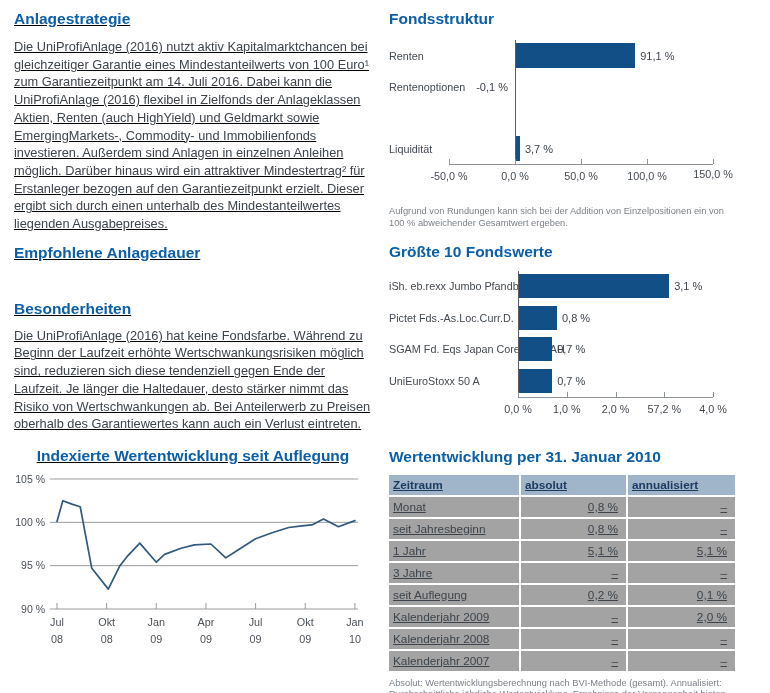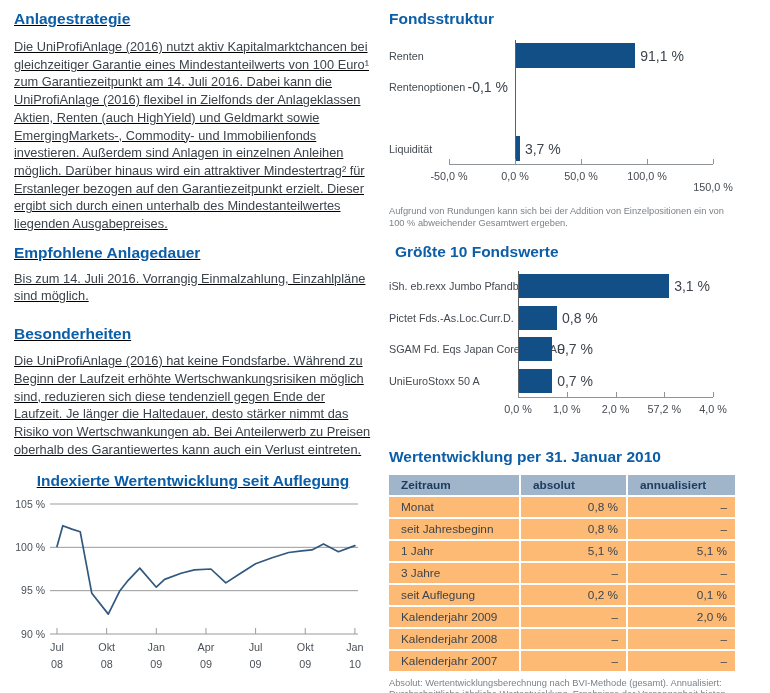--- a/index.html
+++ b/index.html
@@ -22,56 +22,55 @@
   
   .bc{position:relative;width:366px;}
   .bc-row{position:absolute;left:0;width:100%;}
   .bc-label{
     position:absolute;left:0;top:50%;transform:translateY(-50%);
     font-size:10.8px;color:#444a51;white-space:nowrap;
   }
   .bc-bar{position:absolute;background:#114f86;}
   .bc-value{
     position:absolute;top:50%;transform:translateY(-50%);
-    font-size:14px;color:#3d444c;white-space:nowrap;
+    font-size:11px;color:#3d444c;white-space:nowrap;
   }
   .bc-value.neg{transform:translate(-100%,-50%);}
   .bc-zero{position:absolute;top:0;width:1px;background:#5a6068;}
   .bc-axis{position:absolute;height:1px;background:#8f9499;}
   .bc-tick{position:absolute;width:1px;height:5px;background:#8f9499;}
   .bc-ticklabel{
     position:absolute;transform:translateX(-50%);
     font-size:10.8px;color:#444a51;white-space:nowrap;
   }
   
   .perf-table{
     display:grid;grid-template-columns:130px 105px 107px;
     gap:2px;width:344px;background:#ffffff;
   }
   .perf-table .cell{
-    font-size:11.8px;padding:3px 8px 3px 12px;line-height:14px;
+    font-size:11.8px;padding:3px 8px 3px 4px;line-height:14px;text-decoration:underline;
   }
   .perf-table .th{
     background:#a0b4ca;color:#1c3c60;font-weight:700;
   }
-  .perf-table .td{background:#fdba74;color:#3d444c;}
+  .perf-table .td{background:#a3a3a3;color:#3d444c;}
   .perf-table .num{text-align:right;}
   svg text{font-family:"Liberation Sans", sans-serif;}
 </style>
 </head>
 <body>
 
 <div class="col col-left">
   <h2 class="sec">Anlagestrategie</h2>
   <p class="body" style="margin-top:10px;">Die UniProfiAnlage (2016) nutzt aktiv Kapitalmarktchancen bei gleichzeitiger Garantie eines Mindestanteilwerts von 100 Euro¹ zum Garantiezeitpunkt am 14. Juli 2016. Dabei kann die UniProfiAnlage (2016) flexibel in Zielfonds der Anlageklassen Aktien, Renten (auch HighYield) und Geldmarkt sowie EmergingMarkets-, Commodity- und Immobilienfonds investieren. Außerdem sind Anlagen in einzelnen Anleihen möglich. Darüber hinaus wird ein attraktiver Mindestertrag² für Erstanleger bezogen auf den Garantiezeitpunkt erzielt. Dieser ergibt sich durch einen unterhalb des Mindestanteilwertes liegenden Ausgabepreises.</p>
 
   <h2 class="sec" style="margin-top:11px;">Empfohlene Anlagedauer</h2>
-  <p class="body" style="margin-top:8px;">Bis zum 14. Juli 2016. Vorrangig Einmalzahlung, Einzahlpläne sind möglich.</p>
 
-  <h2 class="sec" style="margin-top:20px;">Besonderheiten</h2>
+  <h2 class="sec" style="margin-top:38px;">Besonderheiten</h2>
   <p class="body" style="margin-top:9px;">Die UniProfiAnlage (2016) hat keine Fondsfarbe. Während zu Beginn der Laufzeit erhöhte Wertschwankungsrisiken möglich sind, reduzieren sich diese tendenziell gegen Ende der Laufzeit. Je länger die Haltedauer, desto stärker nimmt das Risiko von Wertschwankungen ab. Bei Anteilerwerb zu Preisen oberhalb des Garantiewertes kann auch ein Verlust eintreten.</p>
 
   <h2 class="sec" style="margin-top:14px;text-align:center;">Indexierte Wertentwicklung seit Auflegung</h2>
   <svg id="line-chart" width="358" height="176" style="margin-top:8px;display:block;">
       <line x1="36" y1="6" x2="344" y2="6" stroke="#9b9b9b" stroke-width="1"></line>
       <text x="31" y="9.5" text-anchor="end" font-size="10.5" fill="#4b5157">105 %</text>
       <line x1="36" y1="49.33333333333333" x2="344" y2="49.33333333333333" stroke="#9b9b9b" stroke-width="1"></line>
       <text x="31" y="52.83333333333333" text-anchor="end" font-size="10.5" fill="#4b5157">100 %</text>
       <line x1="36" y1="92.66666666666666" x2="344" y2="92.66666666666666" stroke="#9b9b9b" stroke-width="1"></line>
       <text x="31" y="96.16666666666666" text-anchor="end" font-size="10.5" fill="#4b5157">95 %</text>
@@ -124,26 +123,26 @@
       <div class="bc-axis" style="left: 60px; width: 264px; top: 124px;"></div>
       <div class="bc-tick" style="left: 60px; top: 119px;"></div>
       <span class="bc-ticklabel" style="left: 60px; top: 130px;">-50,0 %</span>
       <div class="bc-tick" style="left: 126px; top: 119px;"></div>
       <span class="bc-ticklabel" style="left: 126px; top: 130px;">0,0 %</span>
       <div class="bc-tick" style="left: 192px; top: 119px;"></div>
       <span class="bc-ticklabel" style="left: 192px; top: 130px; text-align: center;">50,0 %</span>
       <div class="bc-tick" style="left: 258px; top: 119px;"></div>
       <span class="bc-ticklabel" style="left: 258px; top: 130px;">100,0 %</span>
       <div class="bc-tick" style="left: 324px; top: 119px;"></div>
-      <span class="bc-ticklabel" style="left: 324px; top: 141px;">150,0 %</span>
+      <span class="bc-ticklabel" style="left: 324px; top: 128px;">150,0 %</span>
     </div>
 
   <p class="footnote" style="margin-top:16px;width:350px;">Aufgrund von Rundungen kann sich bei der Addition von Einzelpositionen ein von 100 % abweichender Gesamtwert ergeben.</p>
 
-  <h2 class="sec" style="margin-top:13px;margin-left:6px;">Größte 10 Fondswerte</h2>
+  <h2 class="sec" style="margin-top:13px;">Größte 10 Fondswerte</h2>
   <div id="bc-fondswerte" class="bc" style="margin-top: 10px; height: 152px;">
       <div class="bc-row" style="top: 0px; height: 31.5px;">
         <span class="bc-label">iSh. eb.rexx Jumbo Pfandbr. (DE)</span>
         <div class="bc-bar" style="height: 24px; top: 3.75px; width: 151.125px; left: 129px;"></div>
         <span class="bc-value" style="left: 285.125px;">3,1 %</span>
       </div>
       <div class="bc-row" style="top: 31.5px; height: 31.5px;">
         <span class="bc-label">Pictet Fds.-As.Loc.Curr.D.</span>
         <div class="bc-bar" style="height: 24px; top: 3.75px; width: 39px; left: 129px;"></div>
         <span class="bc-value" style="left: 173px;">0,8 %</span>

